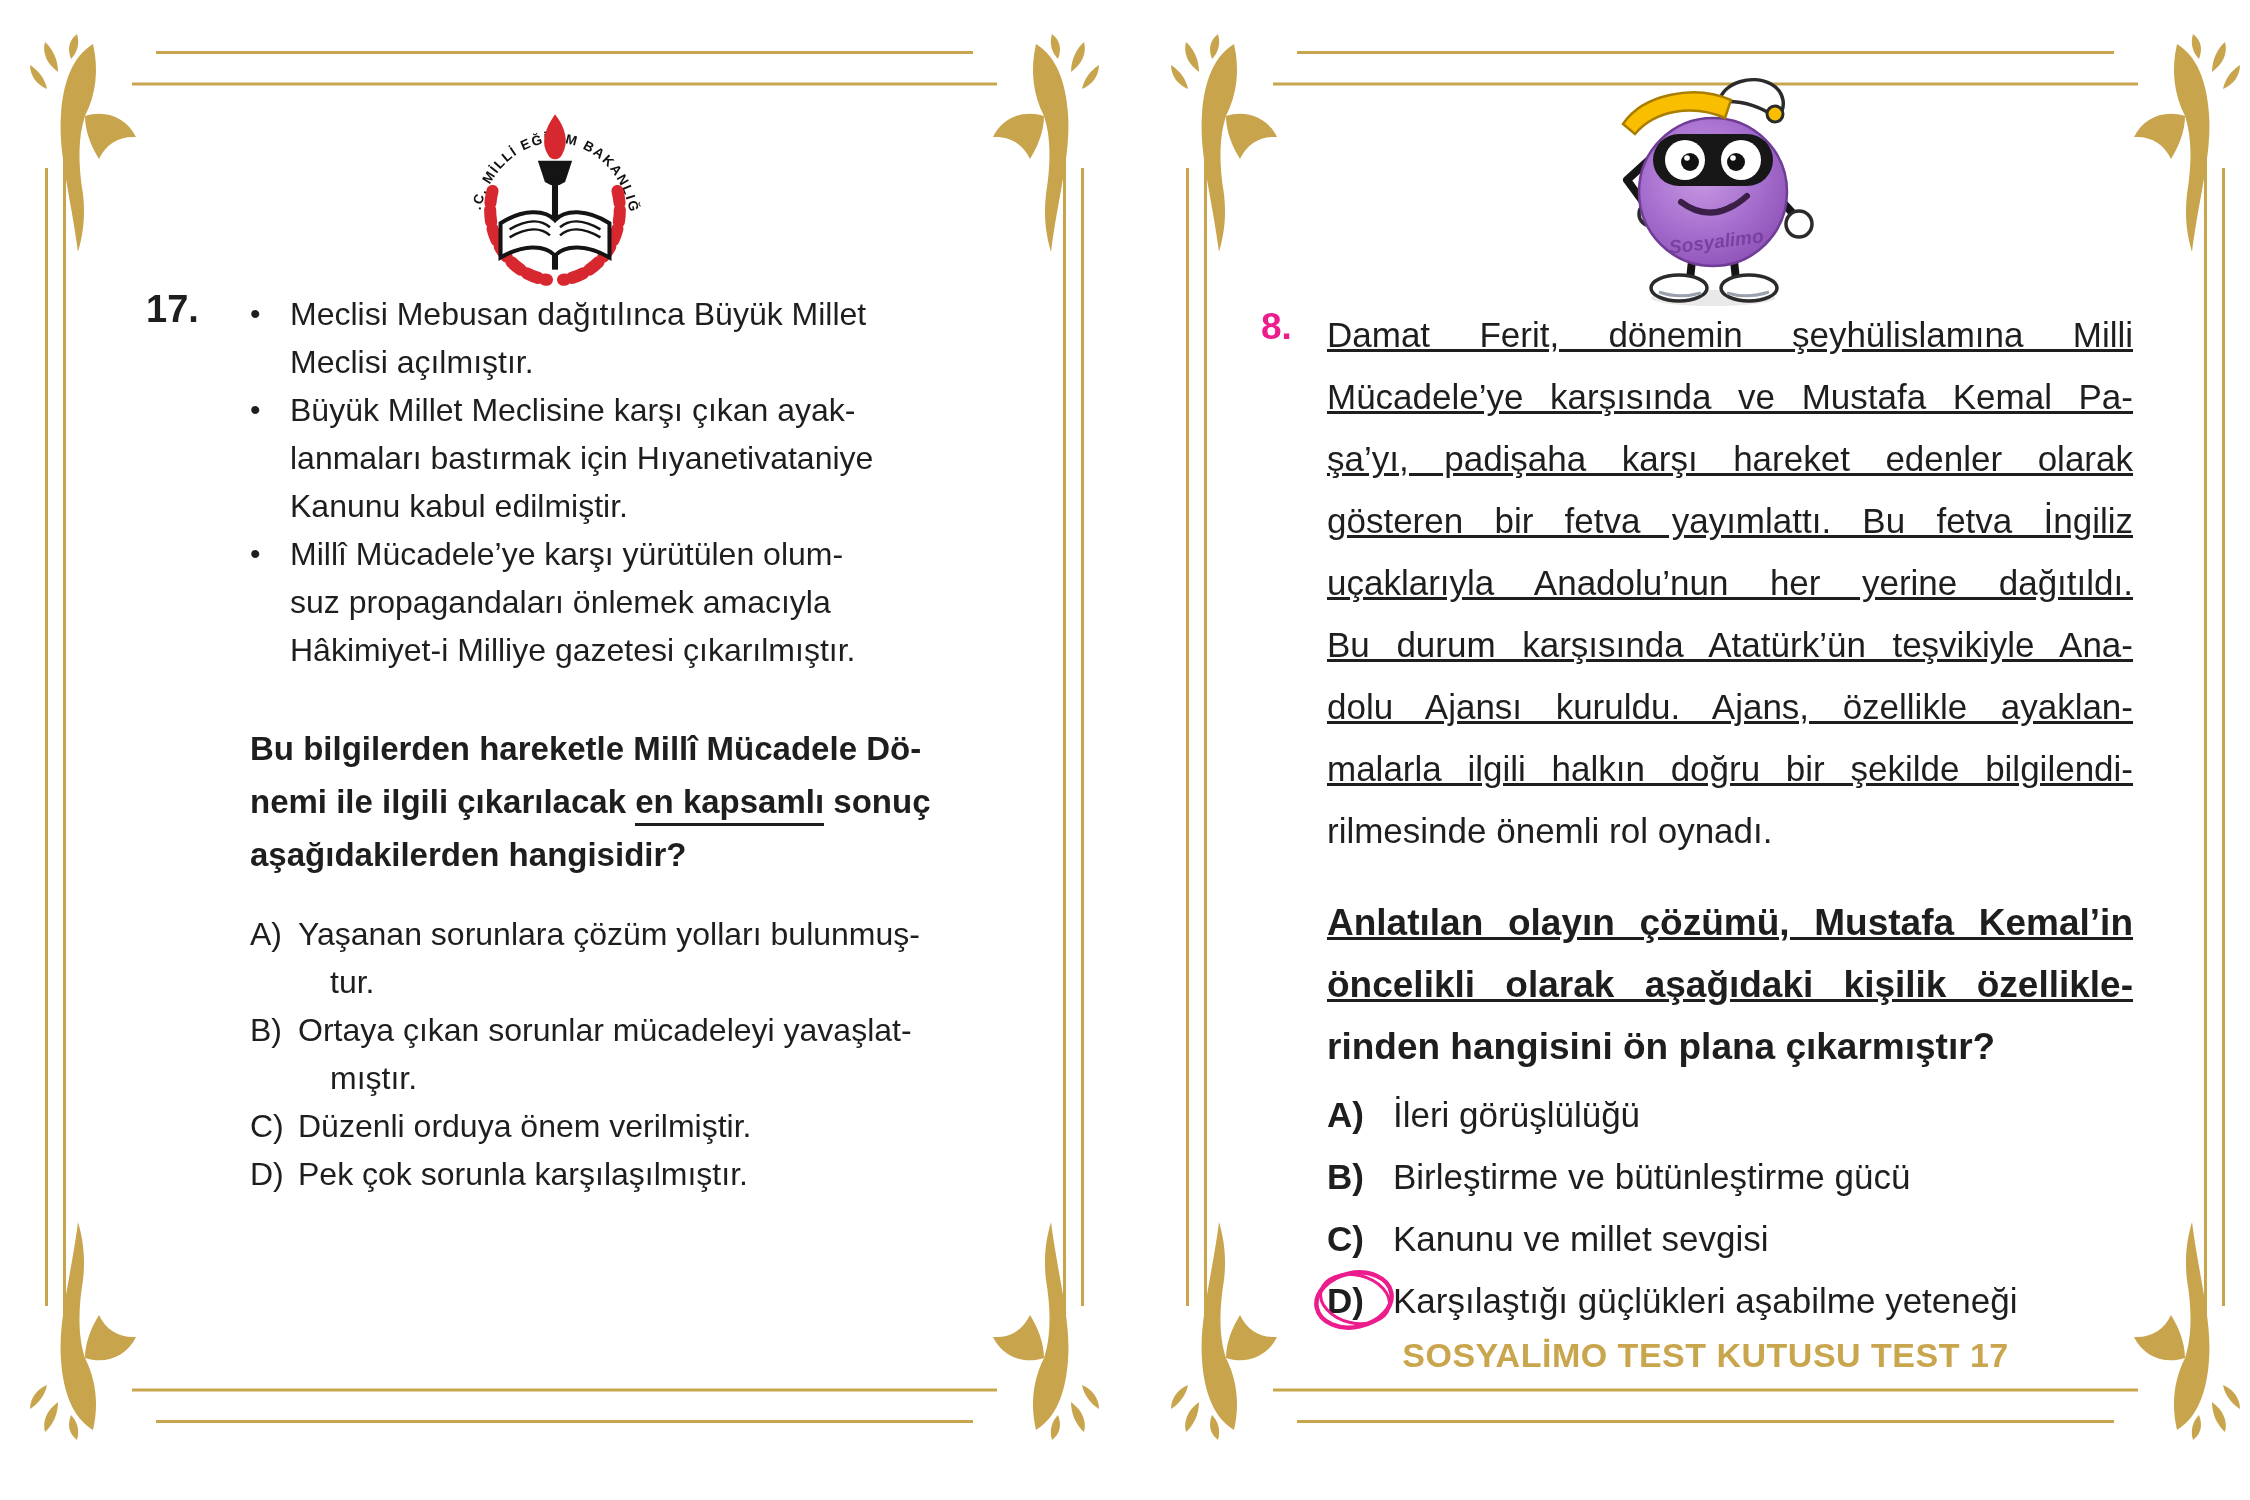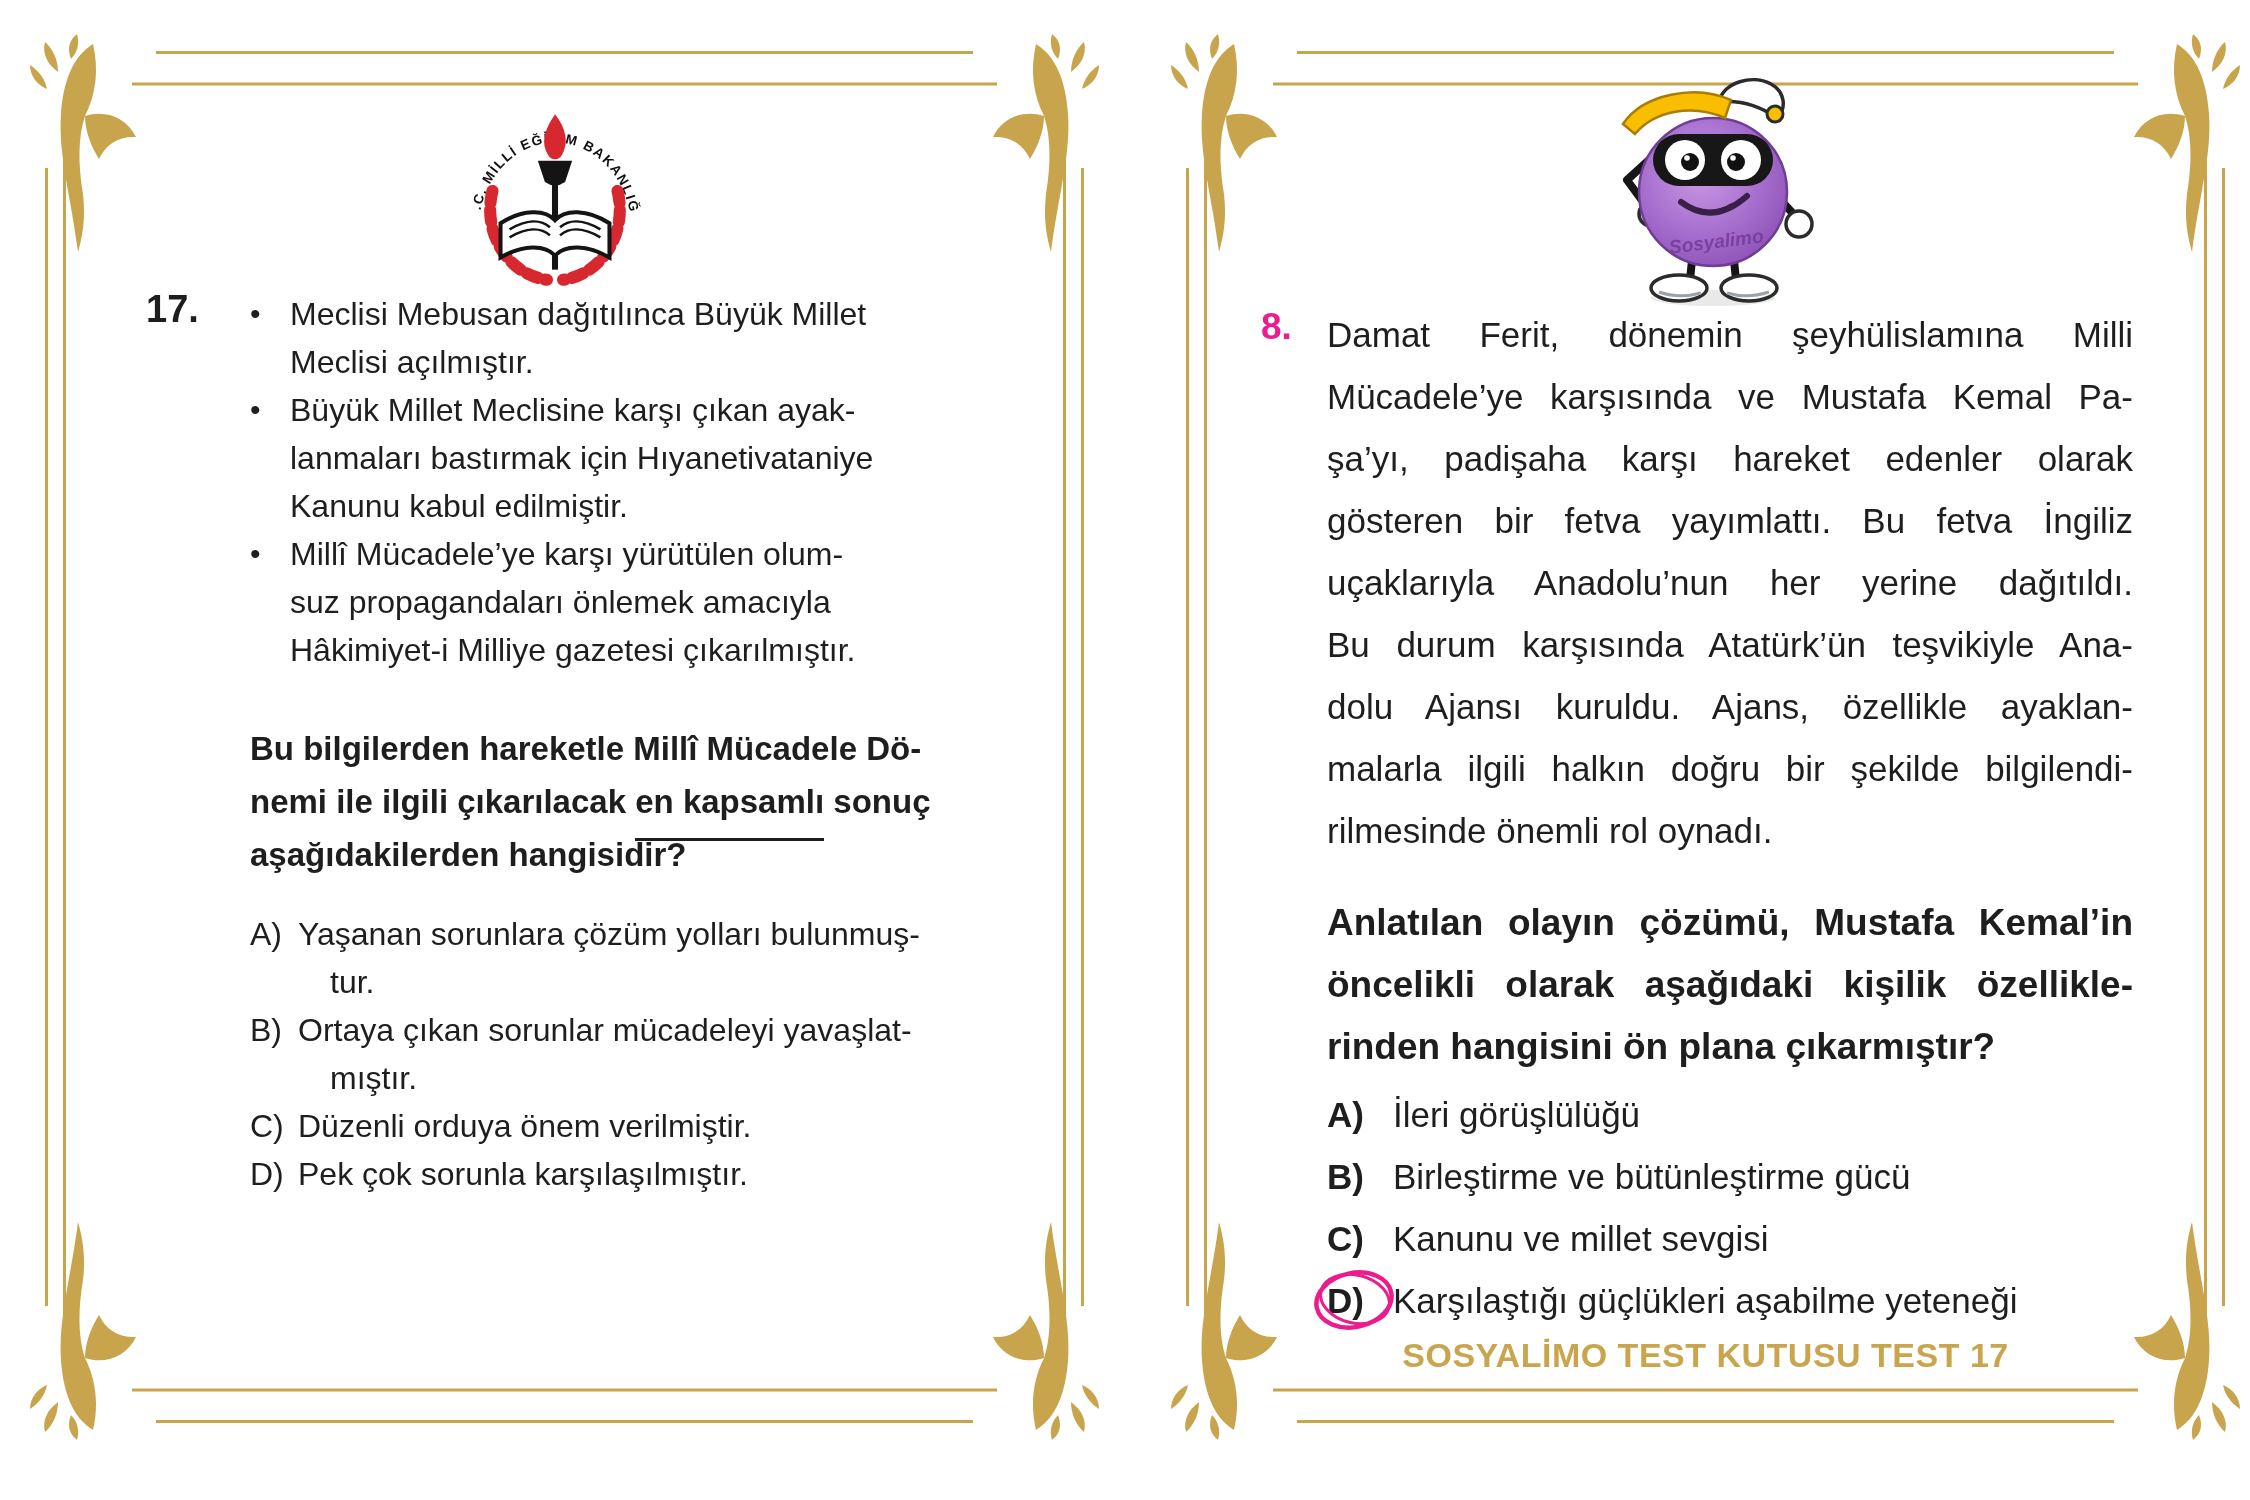--- a/index.html
+++ b/index.html
@@ -11,31 +11,31 @@
   .frame{position:absolute;left:0;top:0;width:1041px;height:1374px;overflow:visible;}
 
   
   .q17-number{position:absolute;left:102px;top:238px;font-size:38px;font-weight:bold;text-align:center;}
   .bullets{position:absolute;left:206px;top:240px;width:774px;font-size:32px;line-height:48px;}
   .bullet-item{display:flex;}
   .bullet-dot{flex:none;width:40px;font-size:30px;}
   .bullet-lines{flex:1;}
 
   .lq{position:absolute;left:206px;top:672px;width:788px;font-size:33px;font-weight:bold;line-height:53px;}
-  .lq .u{border-bottom:3px solid #1e1e1e;padding-bottom:18px;}
+  .lq .u{border-bottom:3px solid #1e1e1e;padding-bottom:3px;}
 
   .lopts{position:absolute;left:206px;top:860px;width:790px;font-size:32px;line-height:48px;}
   .lopt{display:flex;}
   .lopt .letter{flex:none;width:48px;}
   .lopt .cont{padding-left:32px;}
 
   
   .q8-number{position:absolute;left:76px;top:256px;font-size:37px;font-weight:bold;color:#EC1C8D;}
   .rpara{position:absolute;left:142px;top:254px;width:806px;font-size:35px;line-height:62px;}
-  .jline{text-align:justify;text-align-last:justify;}
+  .jline{text-align:justify;text-align-last:justify;text-decoration:underline;}
   .rq{position:absolute;left:142px;top:842px;width:806px;font-size:37px;font-weight:bold;line-height:62px;}
   .ropts{position:absolute;left:142px;top:1034px;width:830px;font-size:35px;line-height:62px;}
   .ropt{display:flex;position:relative;}
   .ropt .letter{flex:none;width:66px;font-weight:bold;}
   .answer-circle{position:absolute;left:-17px;top:-4px;width:88px;height:68px;overflow:visible;}
 
   .footer{position:absolute;left:0;width:1041px;top:1262px;text-align:center;
           font-size:34px;font-weight:bold;color:#C9A64E;letter-spacing:.5px;margin-top:24px;}
 
   .meb-logo{position:absolute;left:418px;top:28px;width:186px;height:232px;overflow:visible;}

